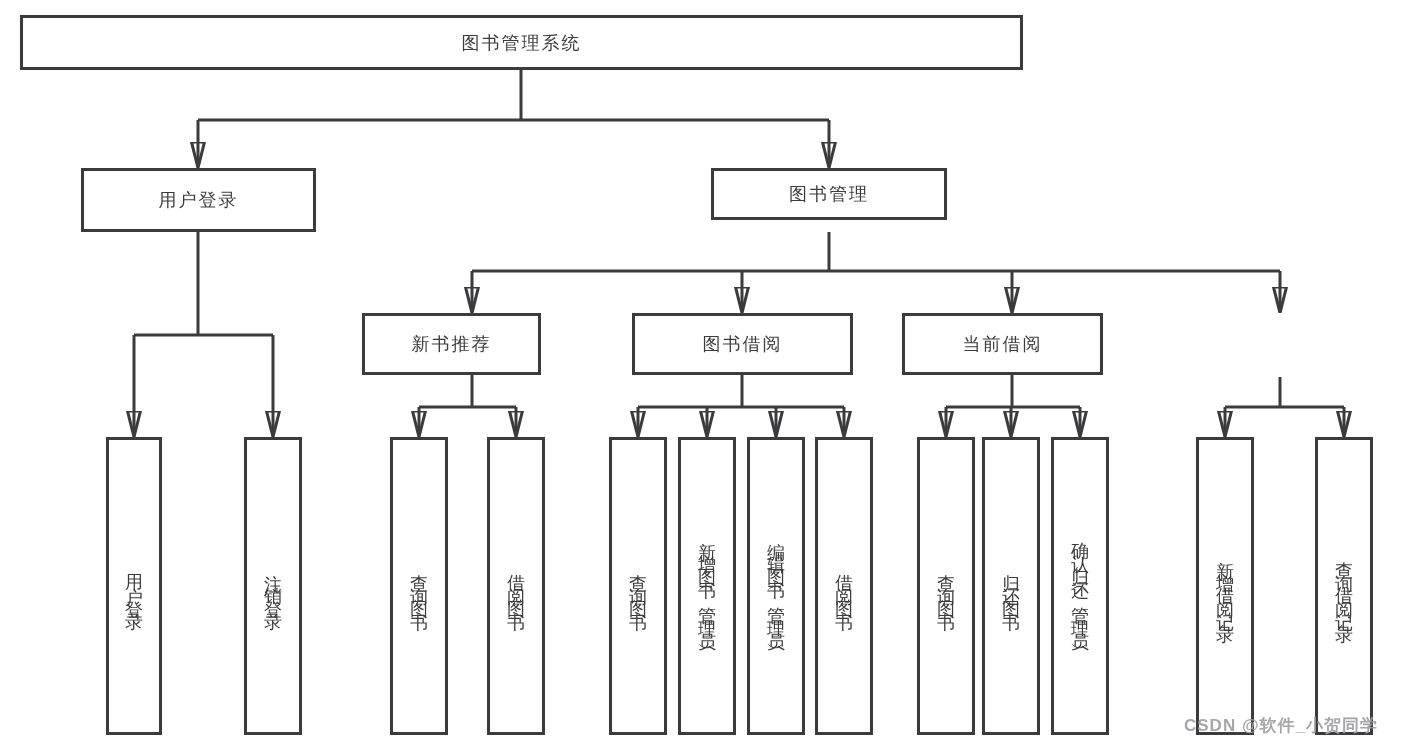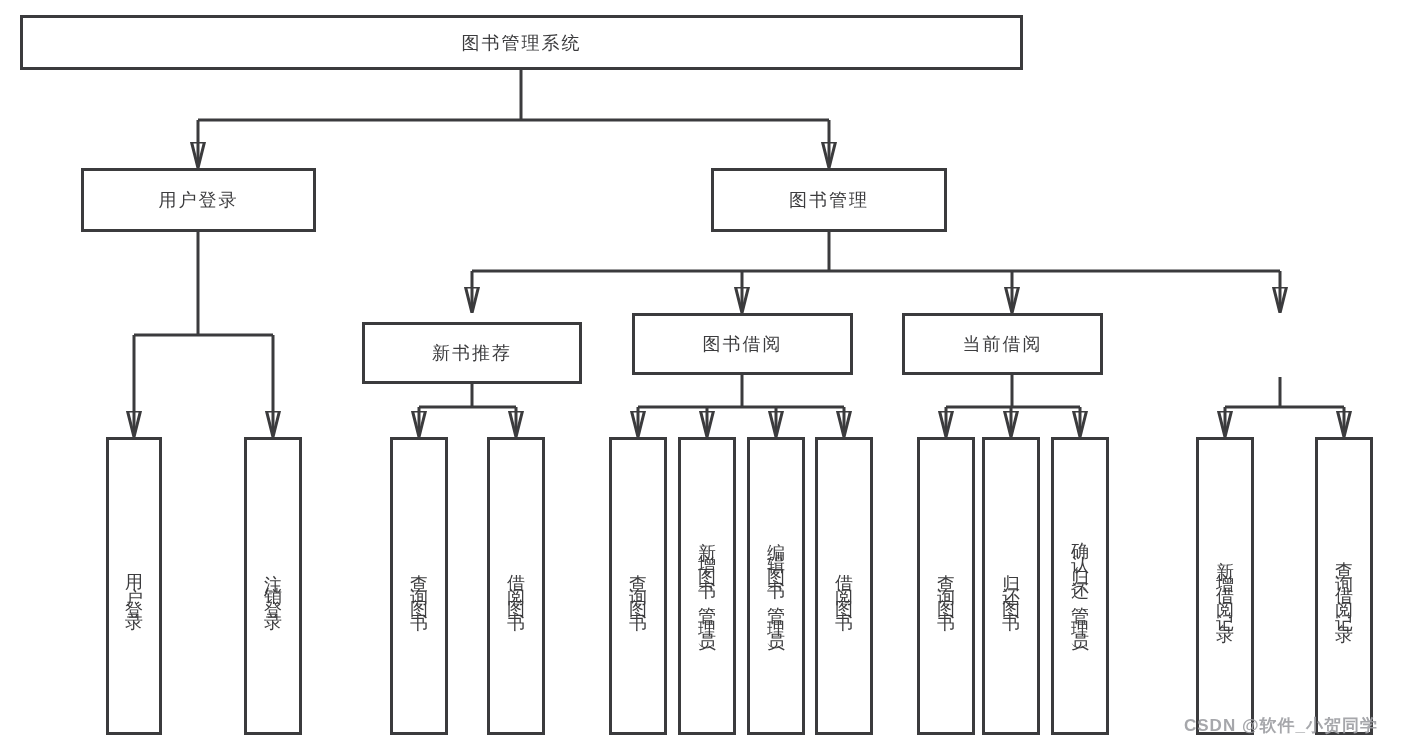--- a/index.html
+++ b/index.html
@@ -91,25 +91,25 @@
     </g>
   </svg>
 
   <div class="node" style="left:20px;top:15px;width:1003px;height:55px">
     <span class="label">图书管理系统</span>
   </div>
 
   <div class="node" style="left:81px;top:168px;width:235px;height:64px">
     <span class="label">用户登录</span>
   </div>
-  <div class="node" style="left:711px;top:168px;width:236px;height:64px">
+  <div class="node" style="left:711px;top:168px;width:236px;height:52px">
     <span class="label">图书管理</span>
   </div>
 
-  <div class="node" style="left:362px;top:322px;width:220px;height:62px">
+  <div class="node" style="left:362px;top:313px;width:179px;height:62px">
     <span class="label">新书推荐</span>
   </div>
   <div class="node" style="left:632px;top:313px;width:221px;height:62px">
     <span class="label">图书借阅</span>
   </div>
   <div class="node" style="left:902px;top:313px;width:201px;height:62px">
     <span class="label">当前借阅</span>
   </div>
 
   <div class="node v" style="left:106px;top:437px;width:56px;height:298px">

